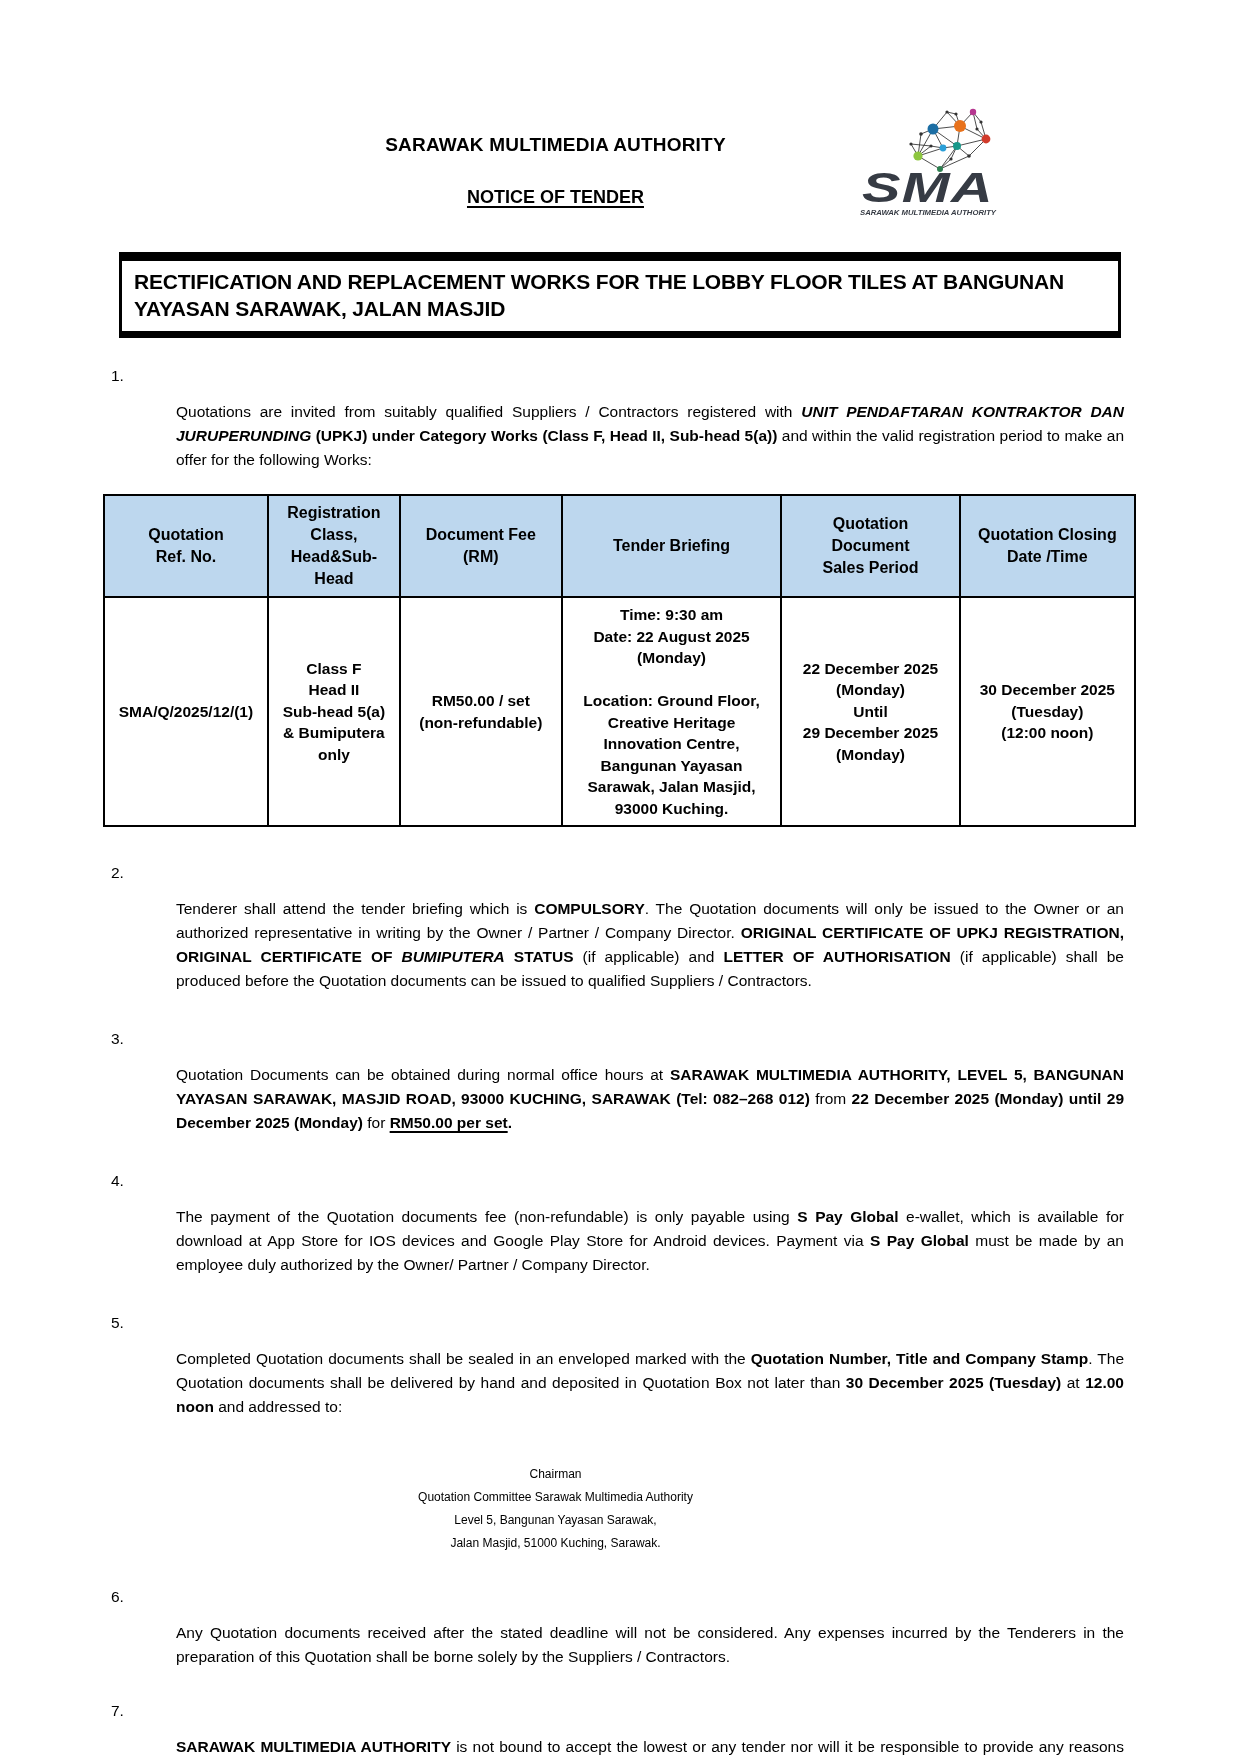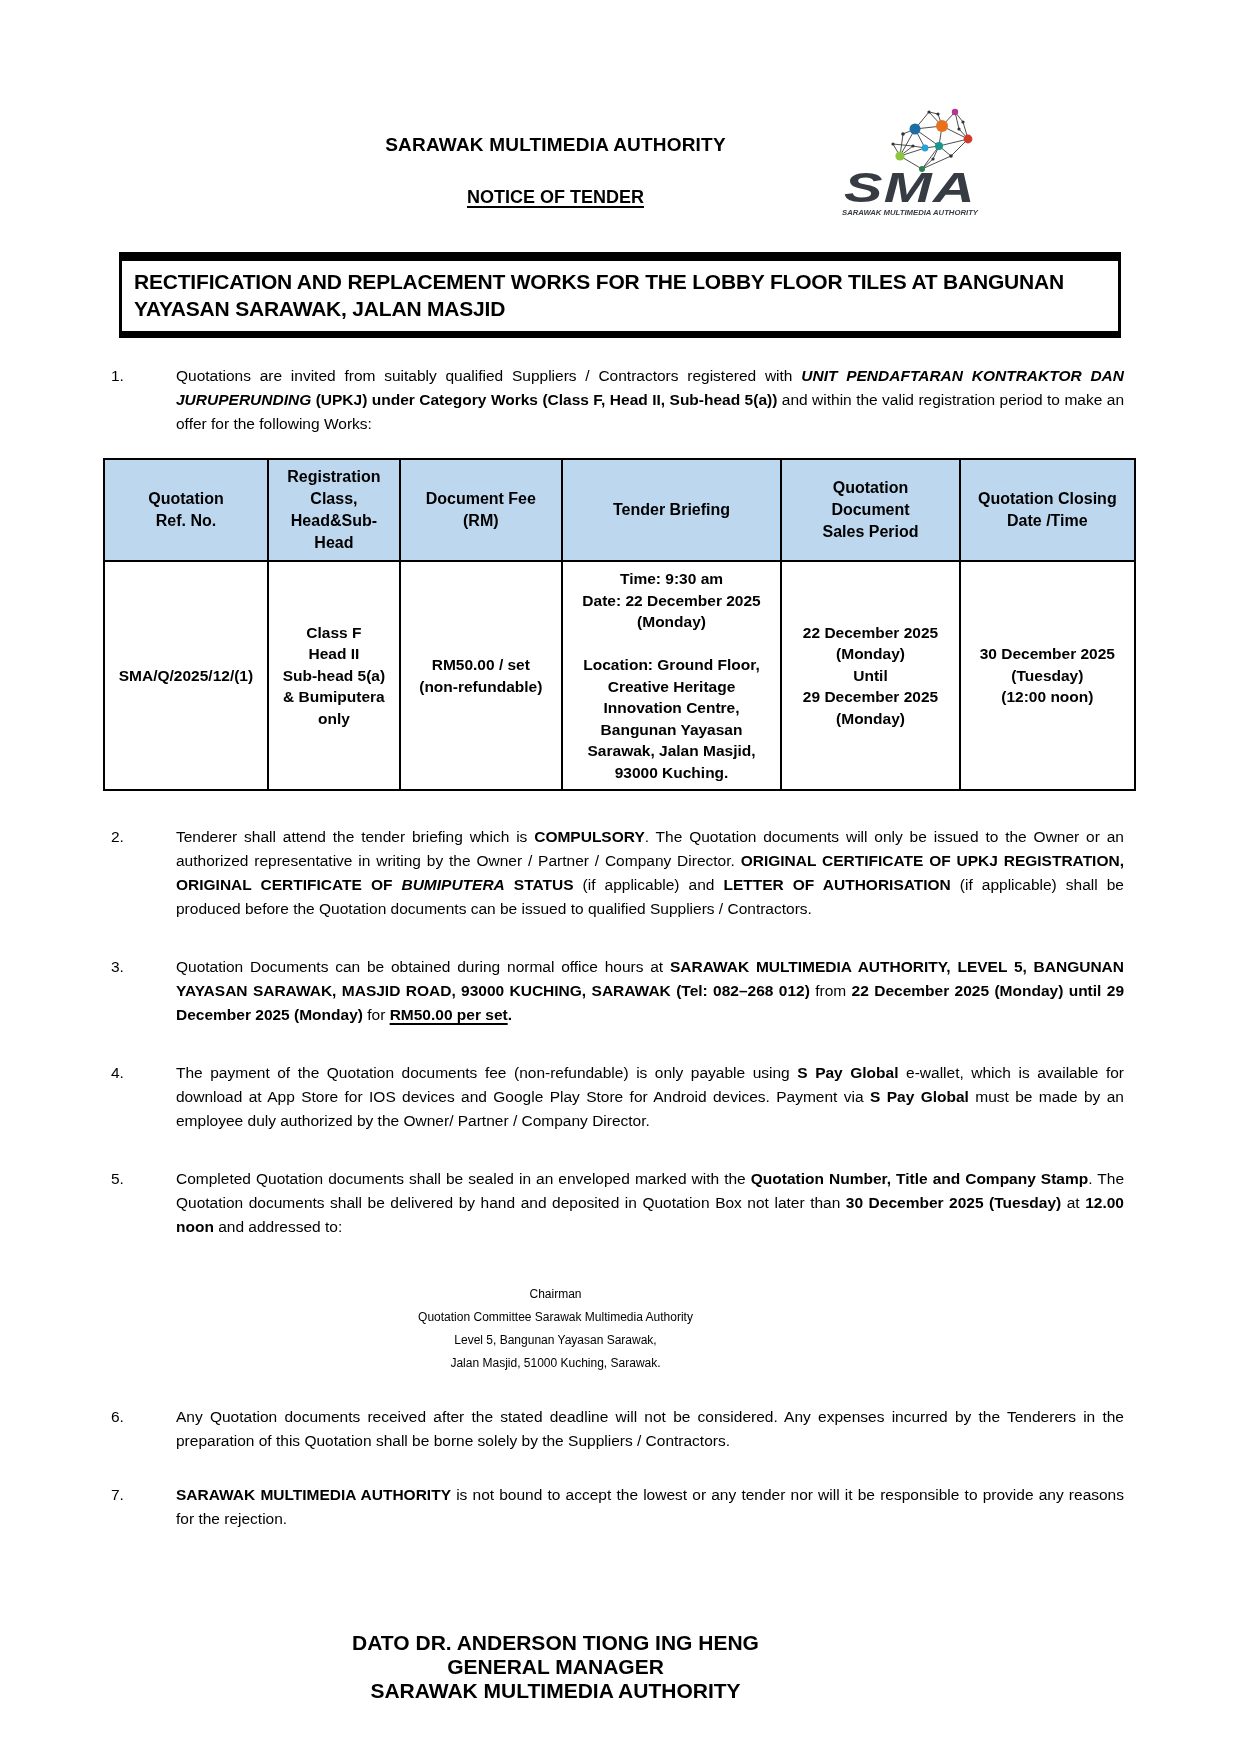--- a/index.html
+++ b/index.html
@@ -15,38 +15,38 @@
   .content{padding:0 103px;}
   .b{font-weight:bold;}
   .i{font-style:italic;}
   .u{text-decoration:underline;text-decoration-thickness:2px;text-underline-offset:3px;}
 
   
   .doc-header{margin-top:134px;width:905px;text-align:center;}
   .org-title{font-size:19px;font-weight:bold;letter-spacing:.2px;}
   .notice-title{margin-top:31px;font-size:18px;font-weight:bold;text-decoration:underline;text-decoration-thickness:2px;text-underline-offset:3px;}
 
-  .logo{position:absolute;left:832px;top:104px;width:156px;height:116px;}
+  .logo{position:absolute;left:850px;top:104px;width:156px;height:116px;}
 
   
   .banner{
     margin:44px 16px 0 16px;
     border:3px solid #000;
     border-top-width:9px;
     border-bottom-width:7px;
     padding:7px 12px 9px 12px;
     text-align:left;
     font-size:21px;font-weight:bold;line-height:27px;
     letter-spacing:-.2px;
   }
 
   
   .item{display:flex;font-size:15.5px;line-height:24px;}
   .item .n{flex:0 0 73px;padding-left:8px;box-sizing:border-box;}
-  .item .t{flex:1;text-align:justify;margin-right:13px;}
+  .item .t{flex:1;text-align:justify;margin-right:13px;margin-top:36px;}
   .mt1{margin-top:26px;}
   .mt2{margin-top:34px;}
 
   
   table.quote{
     margin-top:22px;
     width:1033px;
     border-collapse:collapse;
     table-layout:fixed;
   }
@@ -159,21 +159,21 @@
         <tr>
           <td>SMA/Q/2025/12/(1)</td>
           <td>Class F
 Head II
 Sub-head 5(a)
 &amp; Bumiputera
 only</td>
           <td>RM50.00 / set
 (non-refundable)</td>
           <td>Time: 9:30 am
-Date: 22 December 2025
+Date: 22 August 2025
 (Monday)
 
 Location: Ground Floor,
 Creative Heritage
 Innovation Centre,
 Bangunan Yayasan
 Sarawak, Jalan Masjid,
 93000 Kuching.</td>
           <td>22 December 2025
 (Monday)

